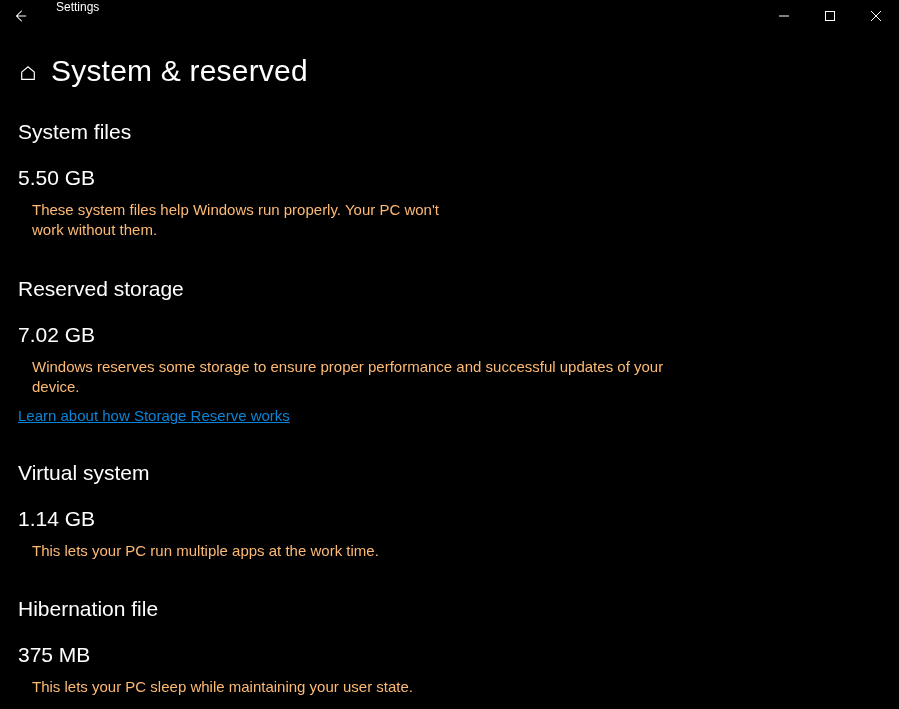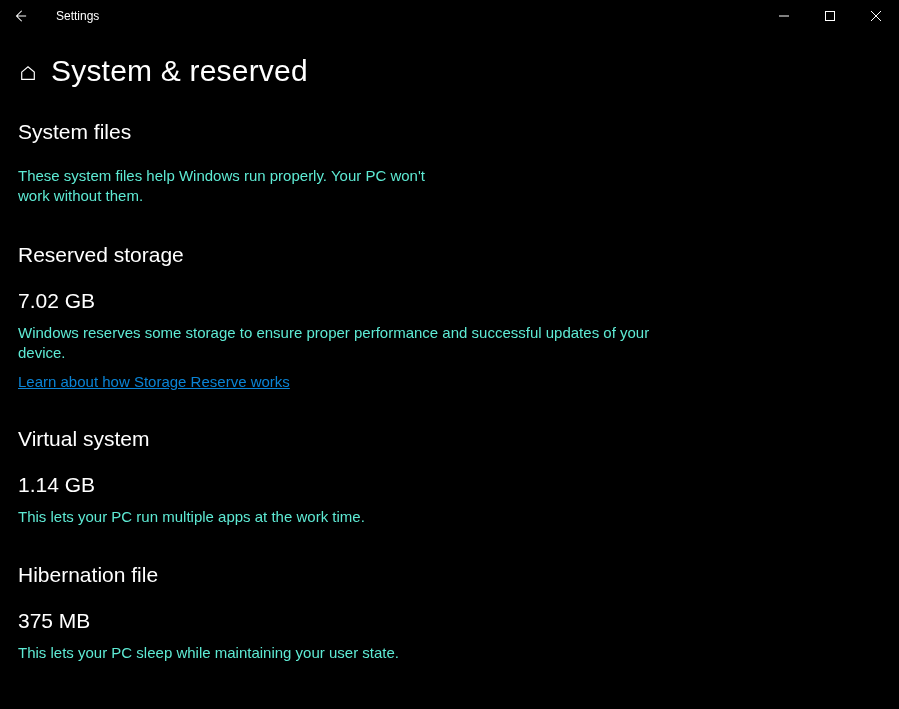--- a/index.html
+++ b/index.html
@@ -10,21 +10,21 @@
   body {
     background: #000000;
     color: #ffffff;
     font-family: "Segoe UI", -apple-system, sans-serif;
     width: 899px;
     height: 709px;
     overflow: hidden;
   }
   .titlebar {
     display: flex;
-    align-items: center;
+    align-items: flex-start;
     height: 32px;
     position: relative;
   }
   .back-btn {
     width: 40px;
     height: 32px;
     display: flex;
     align-items: center;
     justify-content: center;
     cursor: pointer;
@@ -100,23 +100,24 @@
     font-weight: 500;
     margin-bottom: 22px;
   }
   .size-value {
     font-size: 21px;
     font-weight: 400;
     margin-bottom: 10px;
   }
   .description {
     font-size: 15px;
-    color: #5eead4;
+    color: #fdba74;
     line-height: 1.35;
     max-width: 660px;
+    margin-left: 14px;
   }
   .description.narrow {
     max-width: 420px;
   }
   .link {
     font-size: 15px;
     color: #0a84d6;
     cursor: pointer;
     margin-top: 10px;
     display: inline-block;
@@ -158,20 +159,21 @@
       <path d="M3 9 L10 3 L17 9 L17 17 L3 17 Z"></path>
     </svg>
   </div>
   <h1 class="page-title">System &amp; reserved</h1>
 </div>
 
 <div class="content">
 
   <div class="section">
     <h2 class="section-heading">System files</h2>
+    <div class="size-value">5.50 GB</div>
     <p class="description narrow">These system files help Windows run properly. Your PC won't work without them.</p>
   </div>
 
   <div class="section">
     <h2 class="section-heading">Reserved storage</h2>
     <div class="size-value">7.02 GB</div>
     <p class="description">Windows reserves some storage to ensure proper performance and successful updates of your device.</p>
     <a class="link">Learn about how Storage Reserve works</a>
   </div>
 

